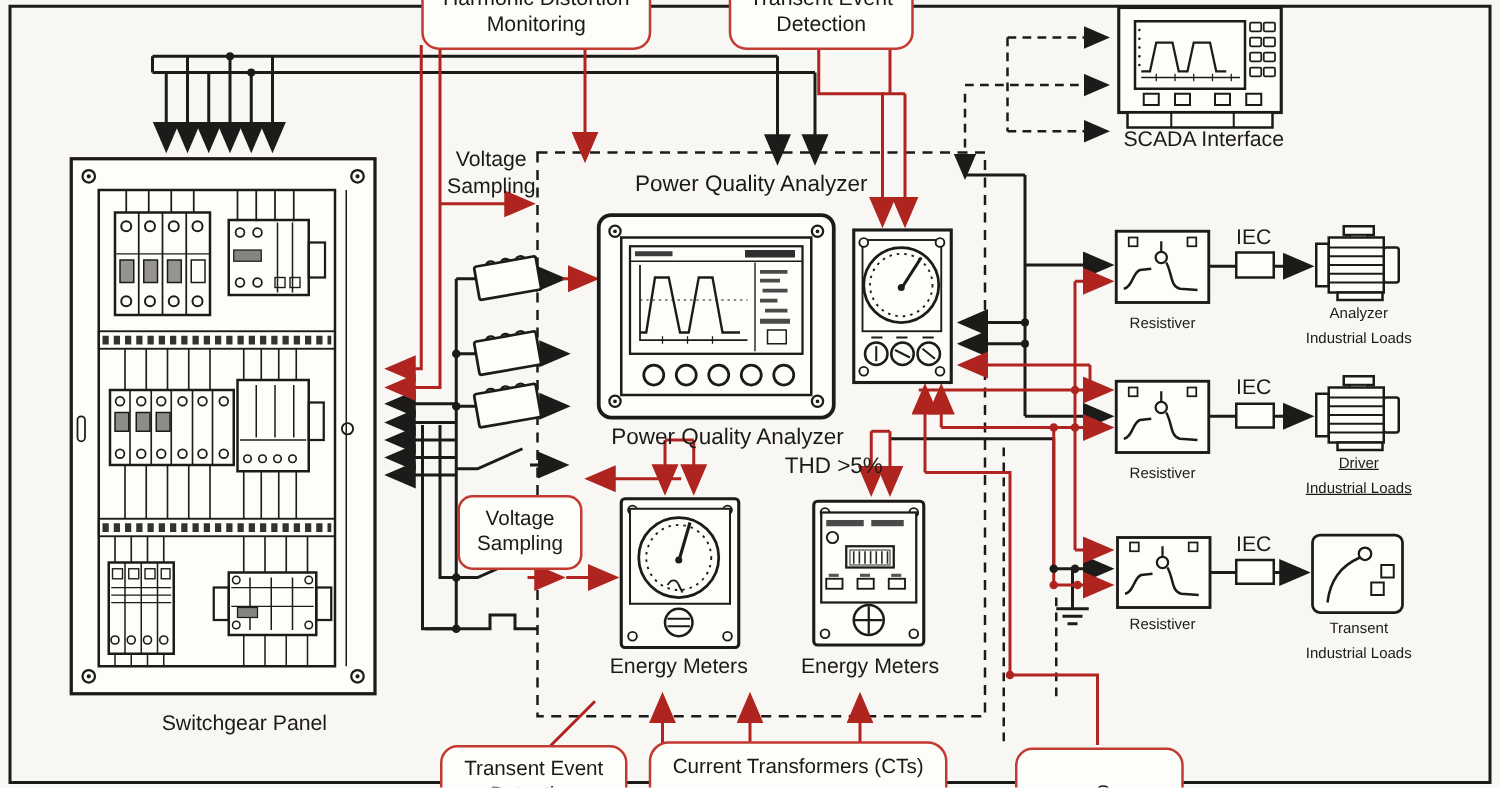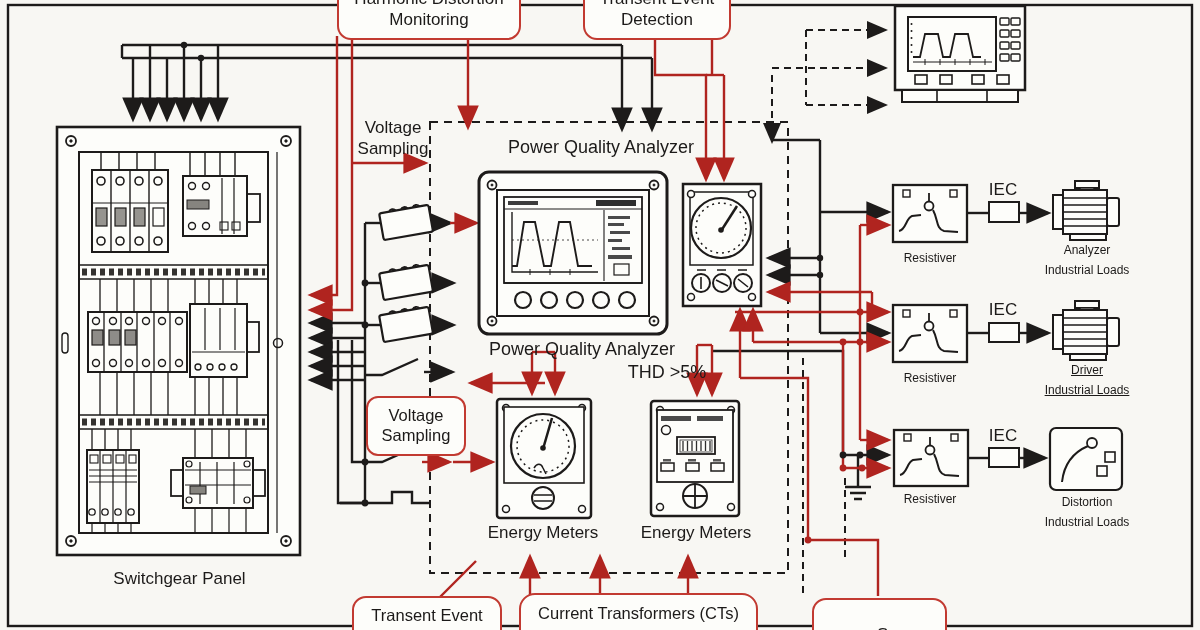--- a/index.html
+++ b/index.html
@@ -460,49 +460,50 @@
     <div>Detection</div>
   </div>
 </div>
 <div class="redbox" style="left:519px;top:593px;width:235px;height:50px;border-radius:16px;font-size:16.5px;">
   <div style="padding-top:8px;">Current Transformers (CTs)</div>
 </div>
 <div class="redbox" style="left:812px;top:598px;width:131px;height:52px;">
   <div style="padding-top:24px;margin-left:25px;">Sag Detection</div>
 </div>
 
+<div class="lbl" style="left:868px;top:101px;width:190px;">SCADA Interface</div>
 
 <div class="lbl" style="left:338px;top:117px;width:110px;">
   <div>Voltage</div>
   <div>Sampling</div>
 </div>
 
 <div class="lbl md" style="left:492px;top:137px;width:218px;">Power Quality Analyzer</div>
 <div class="lbl md" style="left:470px;top:339px;width:224px;">Power Quality Analyzer</div>
 <div class="lbl md" style="left:592px;top:362px;width:150px;">THD &gt;5%</div>
 
 <div class="lbl" style="left:466px;top:522px;width:154px;">Energy Meters</div>
 <div class="lbl" style="left:618px;top:522px;width:156px;">Energy Meters</div>
 
-<div class="lbl" style="left:87px;top:568px;width:185px;">Switchgear Panel</div>
+<div class="lbl" style="left:103px;top:568px;width:185px;">Switchgear Panel</div>
 
 <div class="lbl sm" style="left:874px;top:248px;width:112px;">Resistiver</div>
 <div class="lbl sm" style="left:874px;top:368px;width:112px;">Resistiver</div>
 <div class="lbl sm" style="left:874px;top:489px;width:112px;">Resistiver</div>
 
 <div class="lbl" style="left:975px;top:179px;width:56px;">IEC</div>
 <div class="lbl" style="left:975px;top:299px;width:56px;">IEC</div>
 <div class="lbl" style="left:975px;top:425px;width:56px;">IEC</div>
 
 <div class="lbl sm" style="left:1008px;top:240px;width:158px;">
   <div>Analyzer</div>
   <div>Industrial Loads</div>
 </div>
 <div class="lbl sm" style="left:1008px;top:360px;width:158px;text-decoration:underline;">
   <div>Driver</div>
   <div>Industrial Loads</div>
 </div>
 <div class="lbl sm" style="left:1008px;top:492px;width:158px;">
-  <div>Distortion</div>
+  <div>Transent</div>
   <div>Industrial Loads</div>
 </div>
 
 </div>
 
 </body></html>

